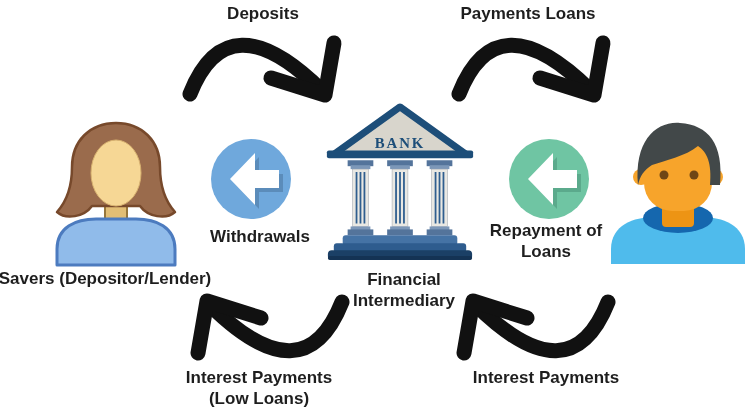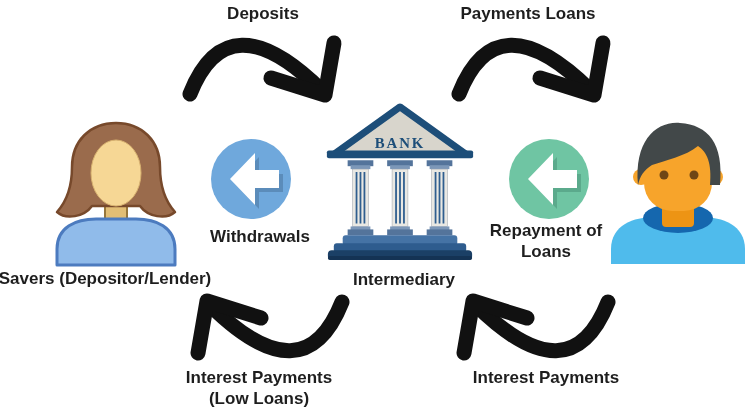--- a/index.html
+++ b/index.html
@@ -121,20 +121,21 @@
   </svg>
 
   <div class="lbl" style="left:260px; top:226px;text-align:right;">Withdrawals</div>
   <div class="lbl" style="left:546px; top:220px;">
     <div>Repayment of</div>
     <div>Loans</div>
   </div>
 
   <div class="lbl" style="left:105px; top:268px;">Savers (Depositor/Lender)</div>
   <div class="lbl" style="left:404px; top:269px;">
+    <div>Financial</div>
     <div>Intermediary</div>
   </div>
 
   <div class="lbl" style="left:259px; top:367px;">
     <div>Interest Payments</div>
     <div>(Low Loans)</div>
   </div>
   <div class="lbl" style="left:546px; top:367px;">
     <div>Interest Payments</div>
   </div>

